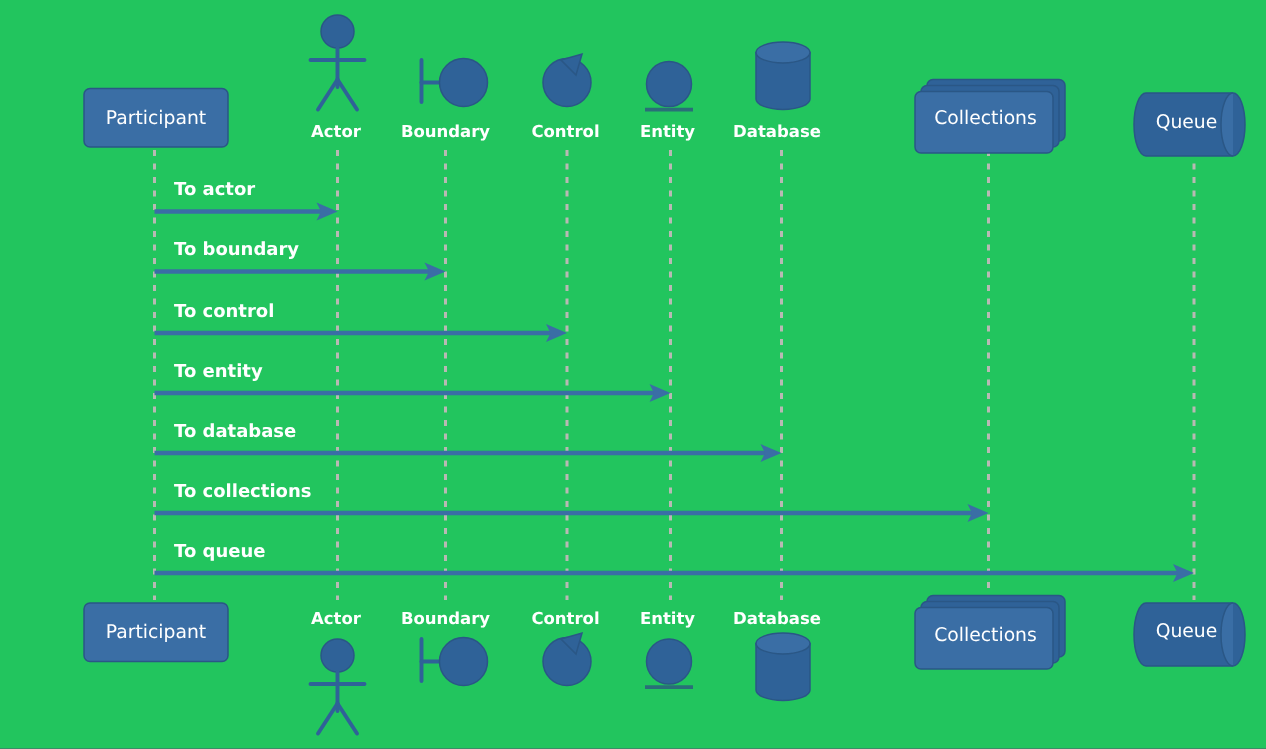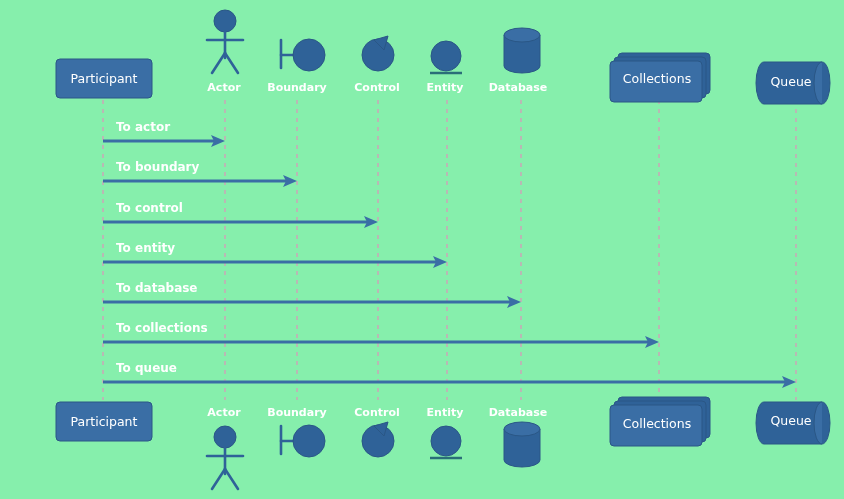--- a/index.html
+++ b/index.html
@@ -8,21 +8,21 @@
     padding: 0;
     background: #4d6670;
   }
   body {
     font-family: "DejaVu Sans", sans-serif;
   }
   #canvas {
     position: relative;
     width: 844px;
     height: 499px;
-    background: #86efac;
+    background: #22c55e;
     overflow: hidden;
   }
   svg#diagram {
     position: absolute;
     left: 0;
     top: 0;
     width: 844px;
     height: 499px;
     display: block;
   }

